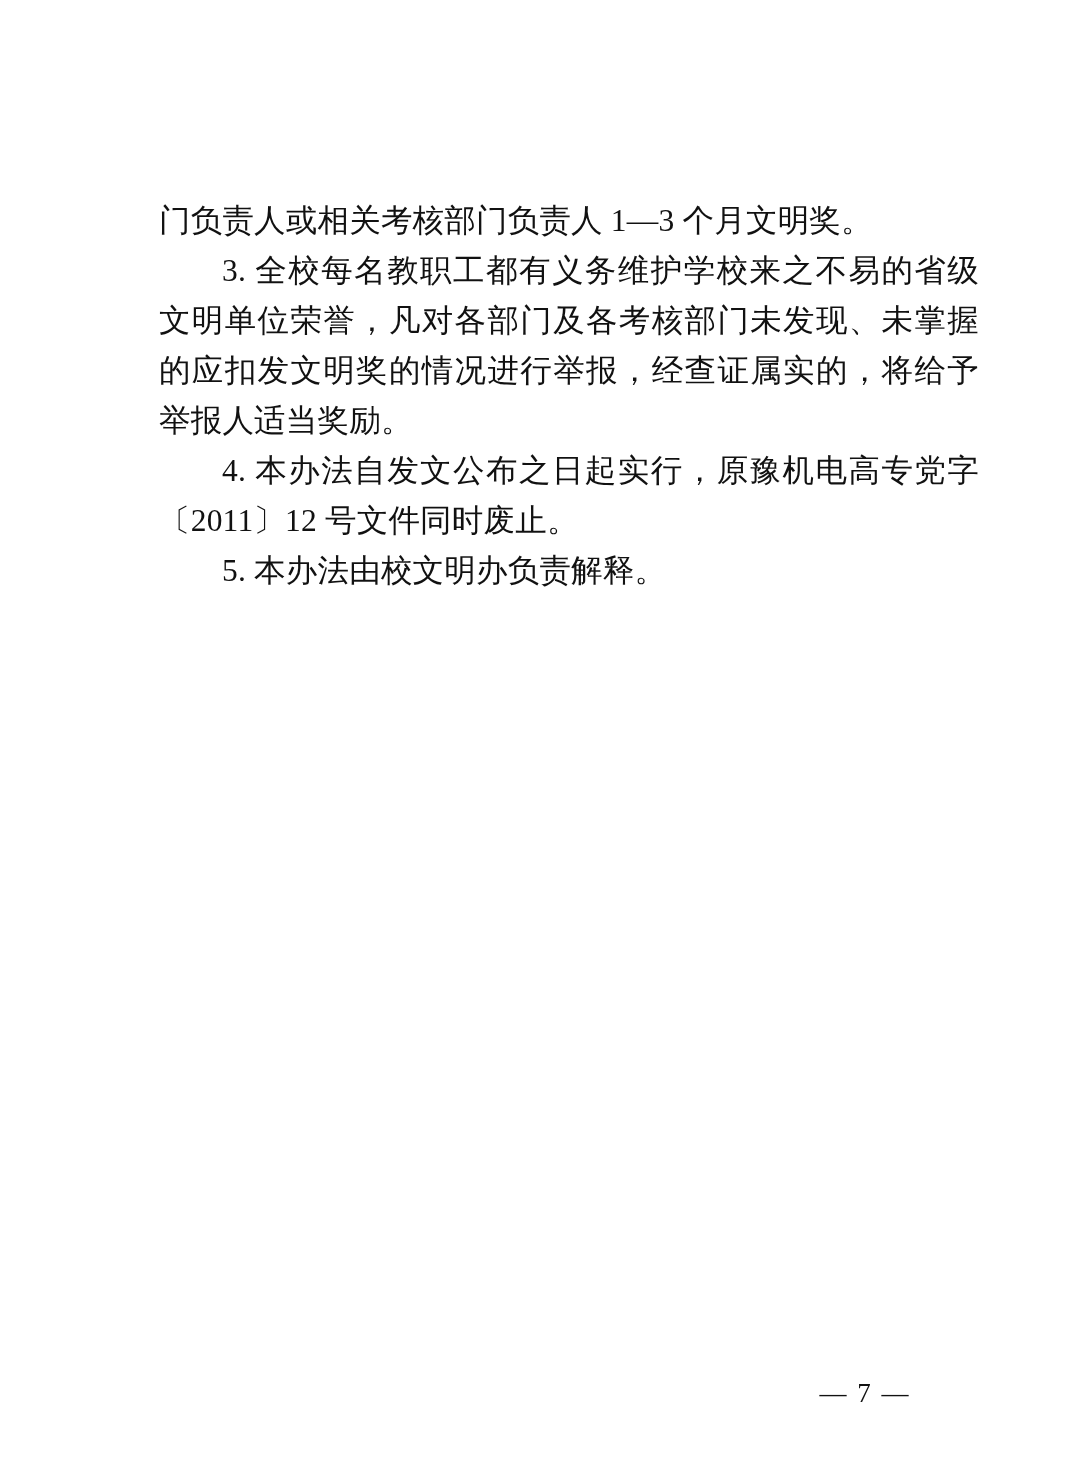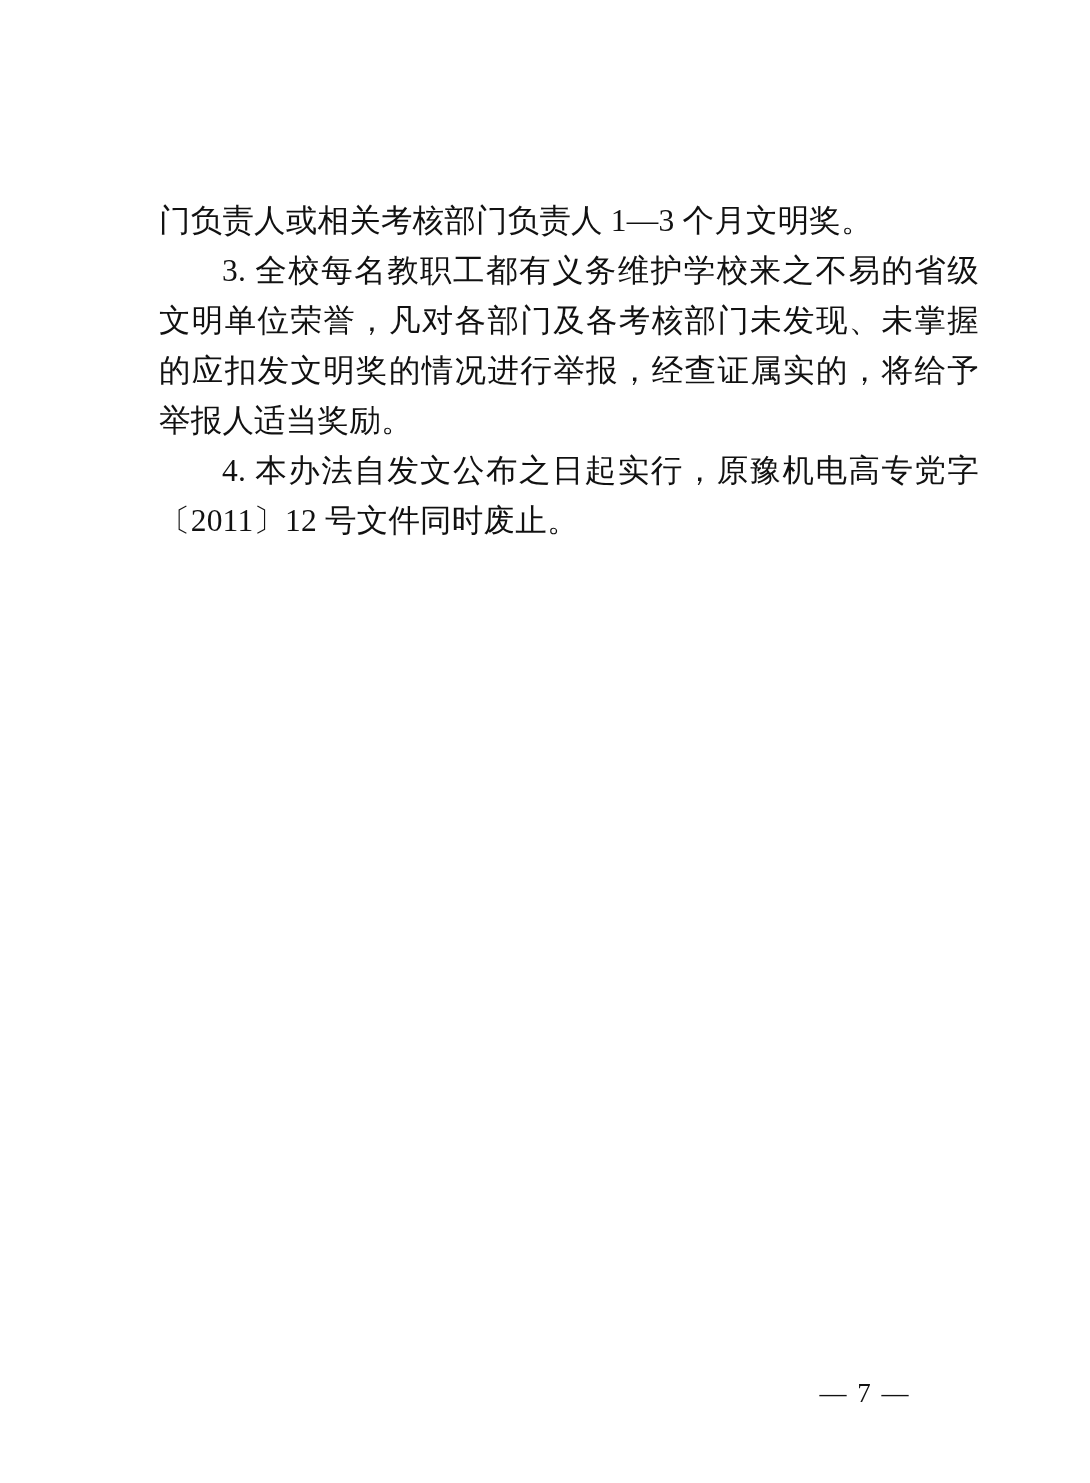--- a/index.html
+++ b/index.html
@@ -52,19 +52,20 @@
 </style>
 </head>
 <body>
 
 <div class="page">
 
   <div class="content">
     <p class="para">门负责人或相关考核部门负责人 1—3 个月文明奖。</p>
     <p class="para indent">3. 全校每名教职工都有义务维护学校来之不易的省级文明单位荣誉，凡对各部门及各考核部门未发现、未掌握的应扣发文明奖的情况进行举报，经查证属实的，将给予举报人适当奖励。</p>
     <p class="para indent">4. 本办法自发文公布之日起实行，原豫机电高专党字〔2011〕12 号文件同时废止。</p>
+    <p class="para indent">5. 本办法由校文明办负责解释。</p>
   </div>
 
   <div class="page-number">
     <span class="page-number-inner">— 7 —</span>
   </div>
 
 </div>
 
 </body></html>

